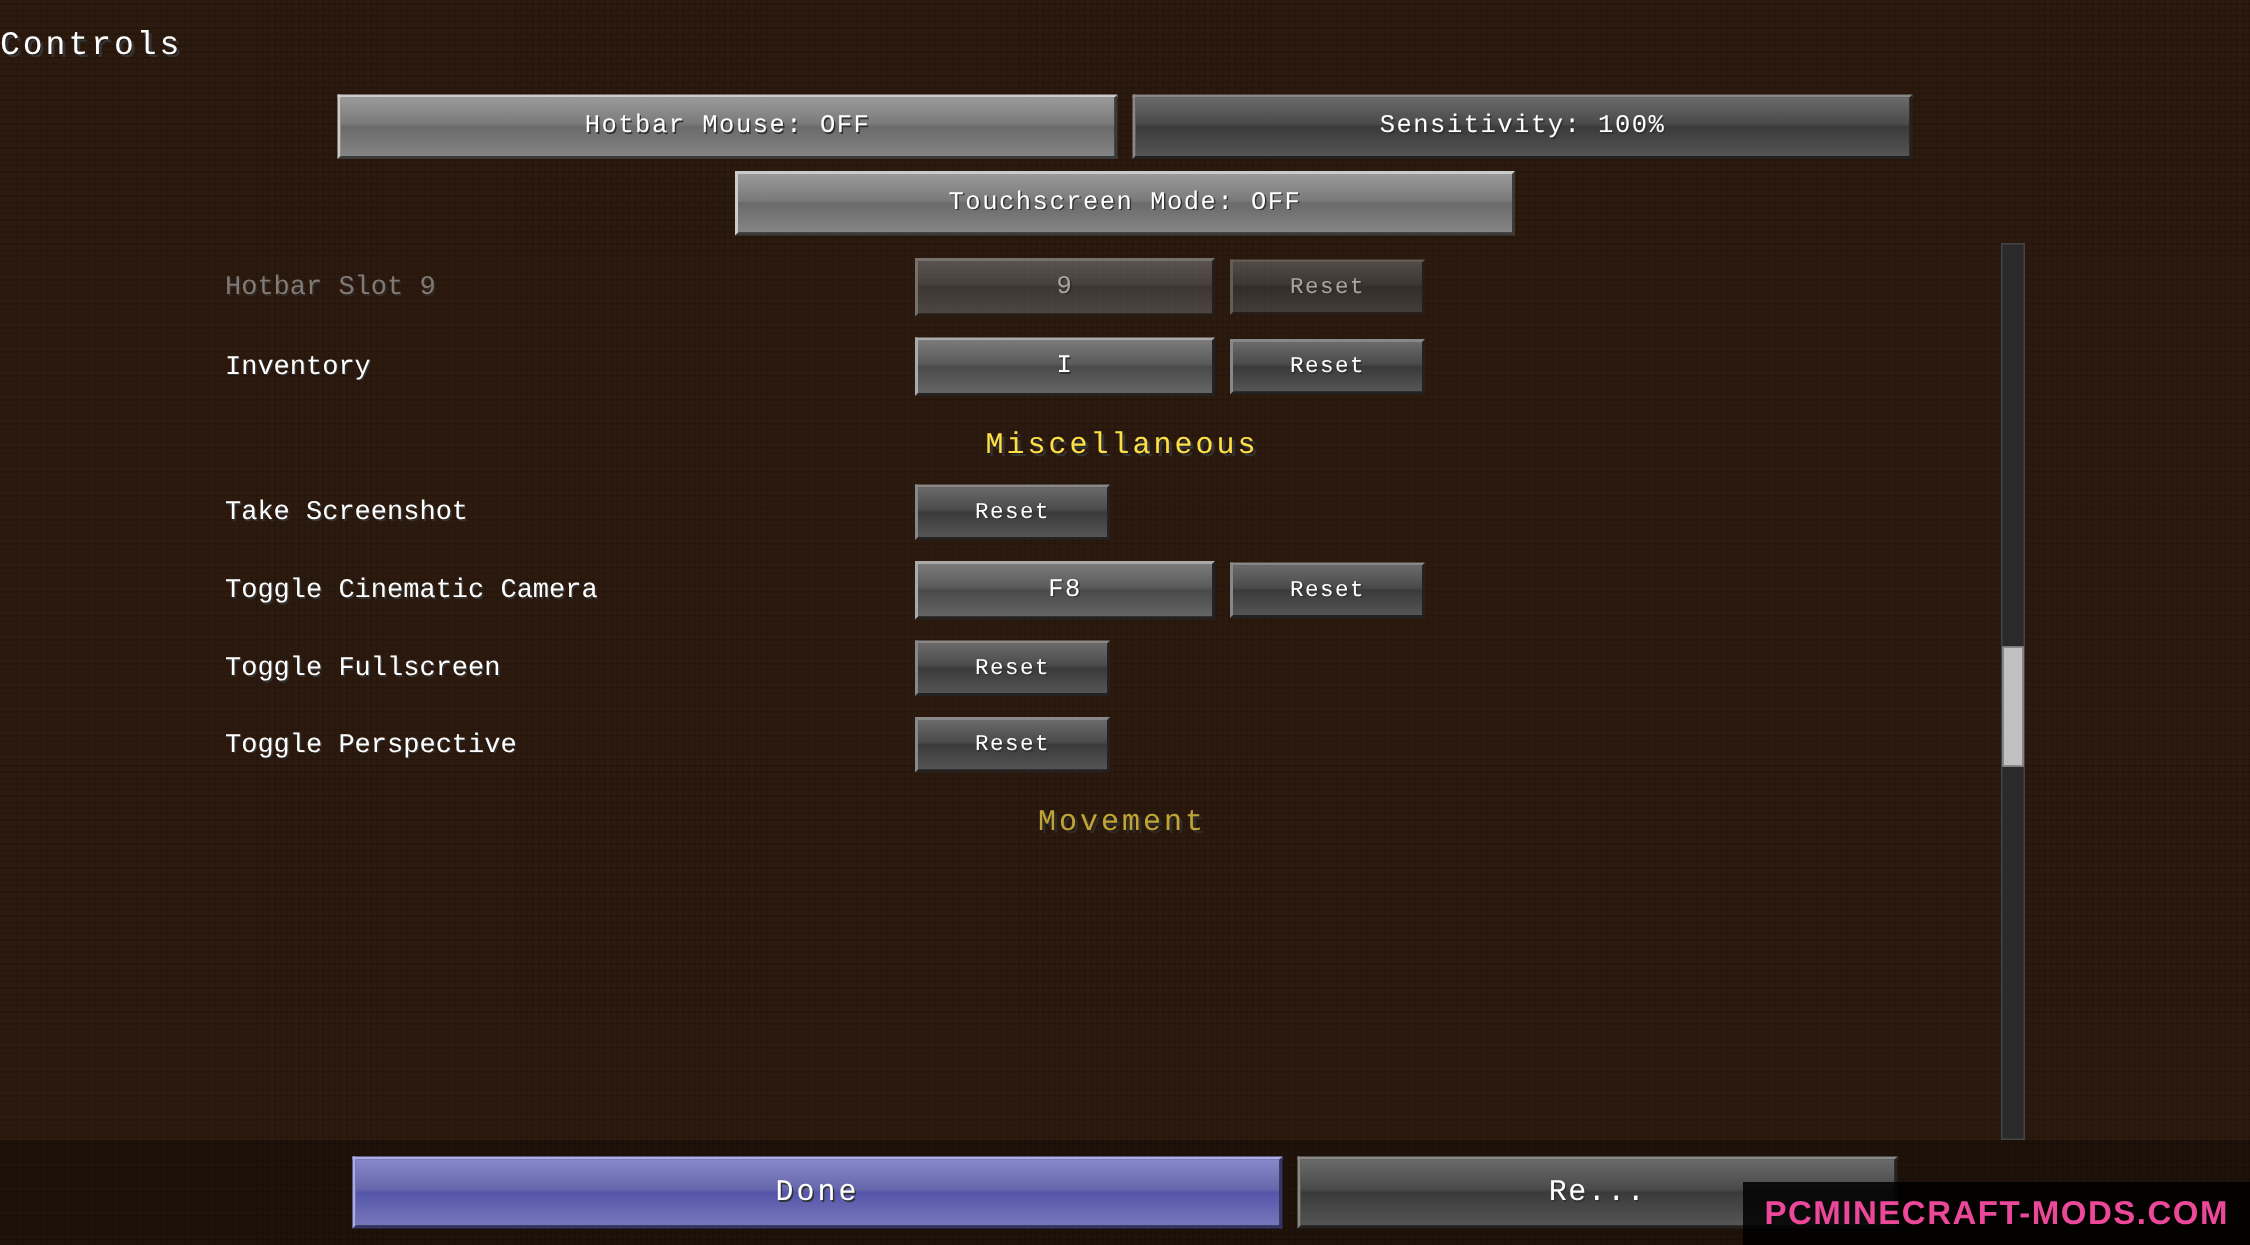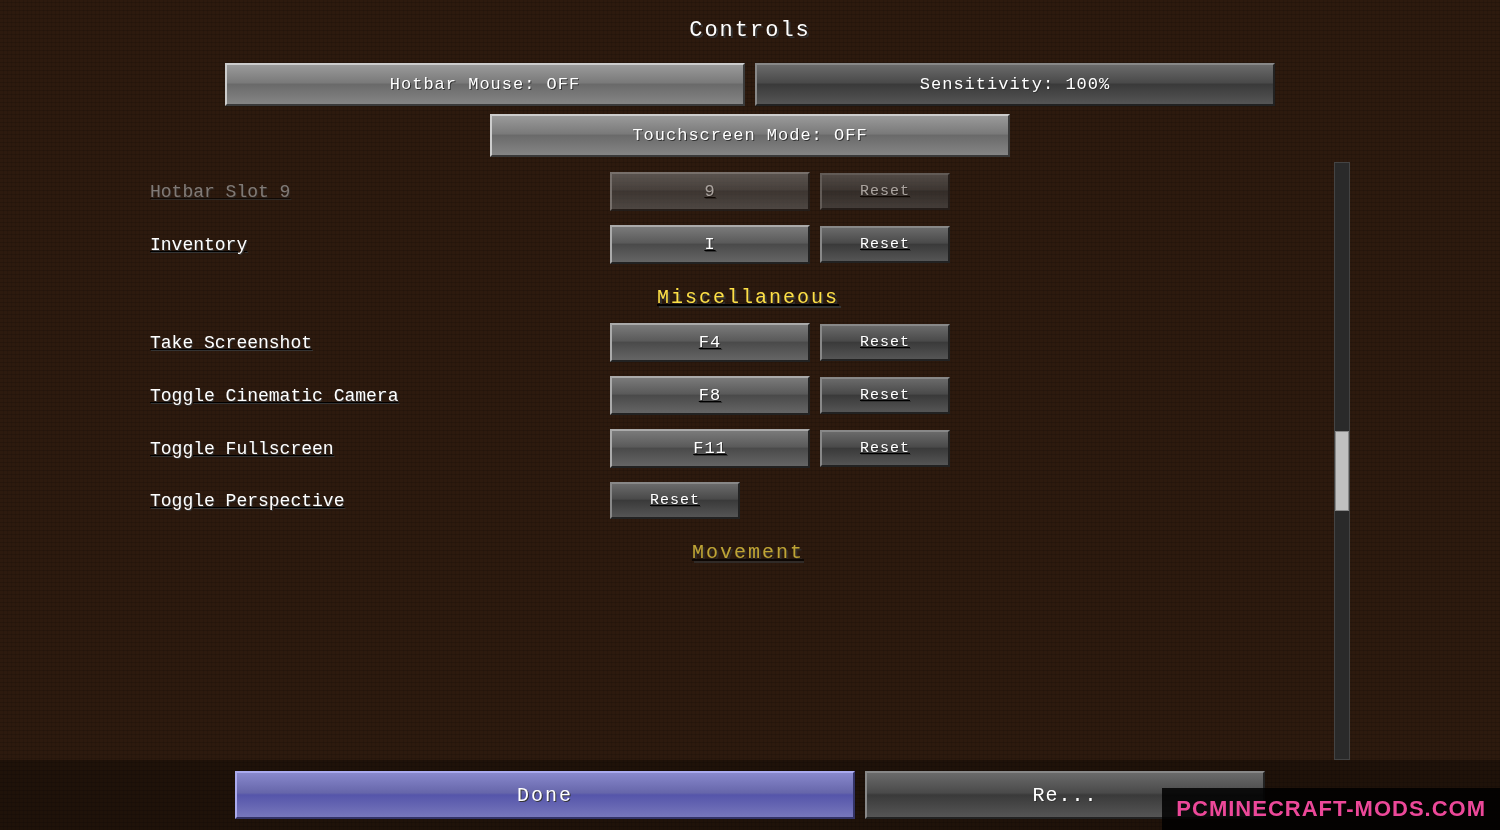--- a/index.html
+++ b/index.html
@@ -41,21 +41,20 @@
       display: flex;
       flex-direction: column;
       align-items: center;
       padding: 0;
       z-index: 1;
     }
 
     
     .controls-header {
       width: 100%;
-      text-align: center;
       padding-top: 18px;
       padding-bottom: 10px;
     }
 
     .controls-title {
       color: #ffffff;
       font-size: 22px;
       font-family: 'Courier New', Courier, monospace;
       letter-spacing: 2px;
       text-shadow: 2px 2px 0px #333;
@@ -126,21 +125,20 @@
       overflow: hidden;
       position: relative;
       margin-top: 5px;
     }
 
     .scroll-container {
       width: 100%;
       height: 100%;
       overflow-y: auto;
       padding-right: 4px;
-      text-decoration: underline;
     }
 
     .scroll-container::-webkit-scrollbar {
       width: 16px;
     }
     .scroll-container::-webkit-scrollbar-track {
       background: #2a2a2a;
       border: 1px solid #444;
     }
     .scroll-container::-webkit-scrollbar-thumb {
@@ -295,37 +293,35 @@
             <button class="mc-button btn-key">I</button>
             <button class="mc-button mc-button-dark btn-small">Reset</button>
           </div>
         </div>
 
         <div class="section-header">Miscellaneous</div>
 
         <div class="keybind-row">
           <div class="keybind-label">Take Screenshot</div>
           <div class="keybind-controls">
-            <button class="mc-button btn-key">F4</button>
             <button class="mc-button mc-button-dark btn-small">Reset</button>
           </div>
         </div>
 
         <div class="keybind-row">
           <div class="keybind-label">Toggle Cinematic Camera</div>
           <div class="keybind-controls">
             <button class="mc-button btn-key">F8</button>
             <button class="mc-button mc-button-dark btn-small">Reset</button>
           </div>
         </div>
 
         <div class="keybind-row">
           <div class="keybind-label">Toggle Fullscreen</div>
           <div class="keybind-controls">
-            <button class="mc-button btn-key">F11</button>
             <button class="mc-button mc-button-dark btn-small">Reset</button>
           </div>
         </div>
 
         <div class="keybind-row">
           <div class="keybind-label">Toggle Perspective</div>
           <div class="keybind-controls">
             <button class="mc-button mc-button-dark btn-small">Reset</button>
           </div>
         </div>

